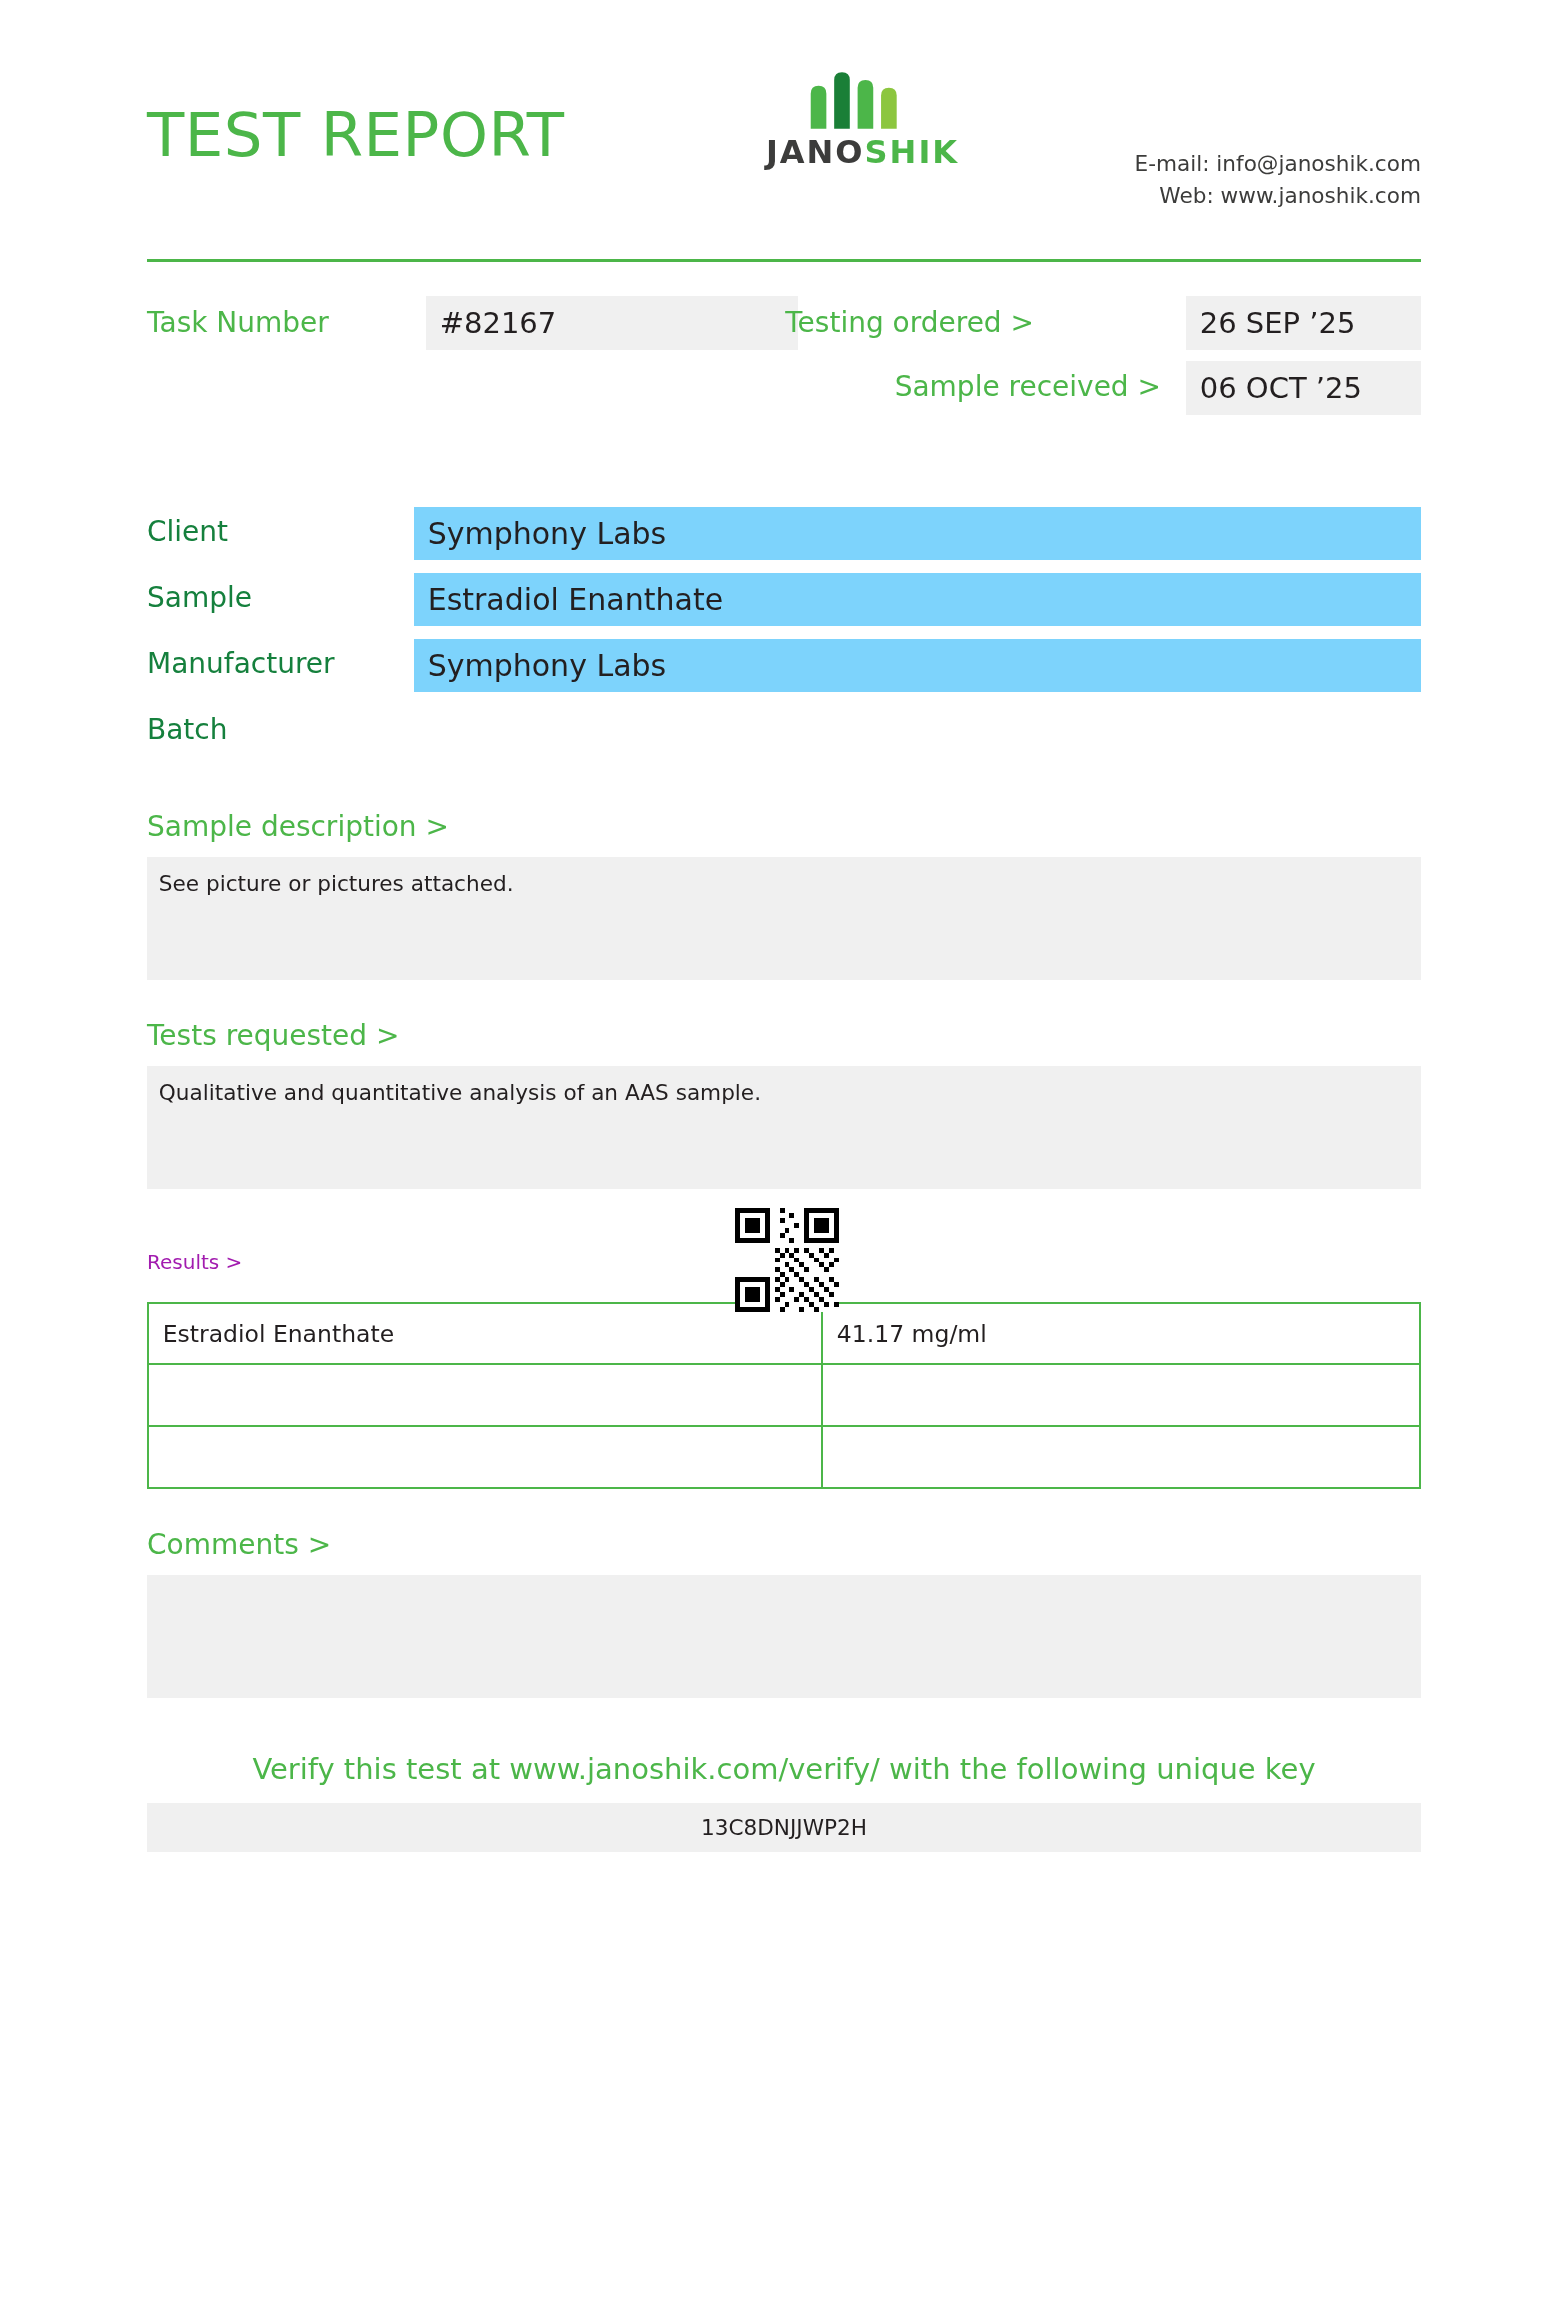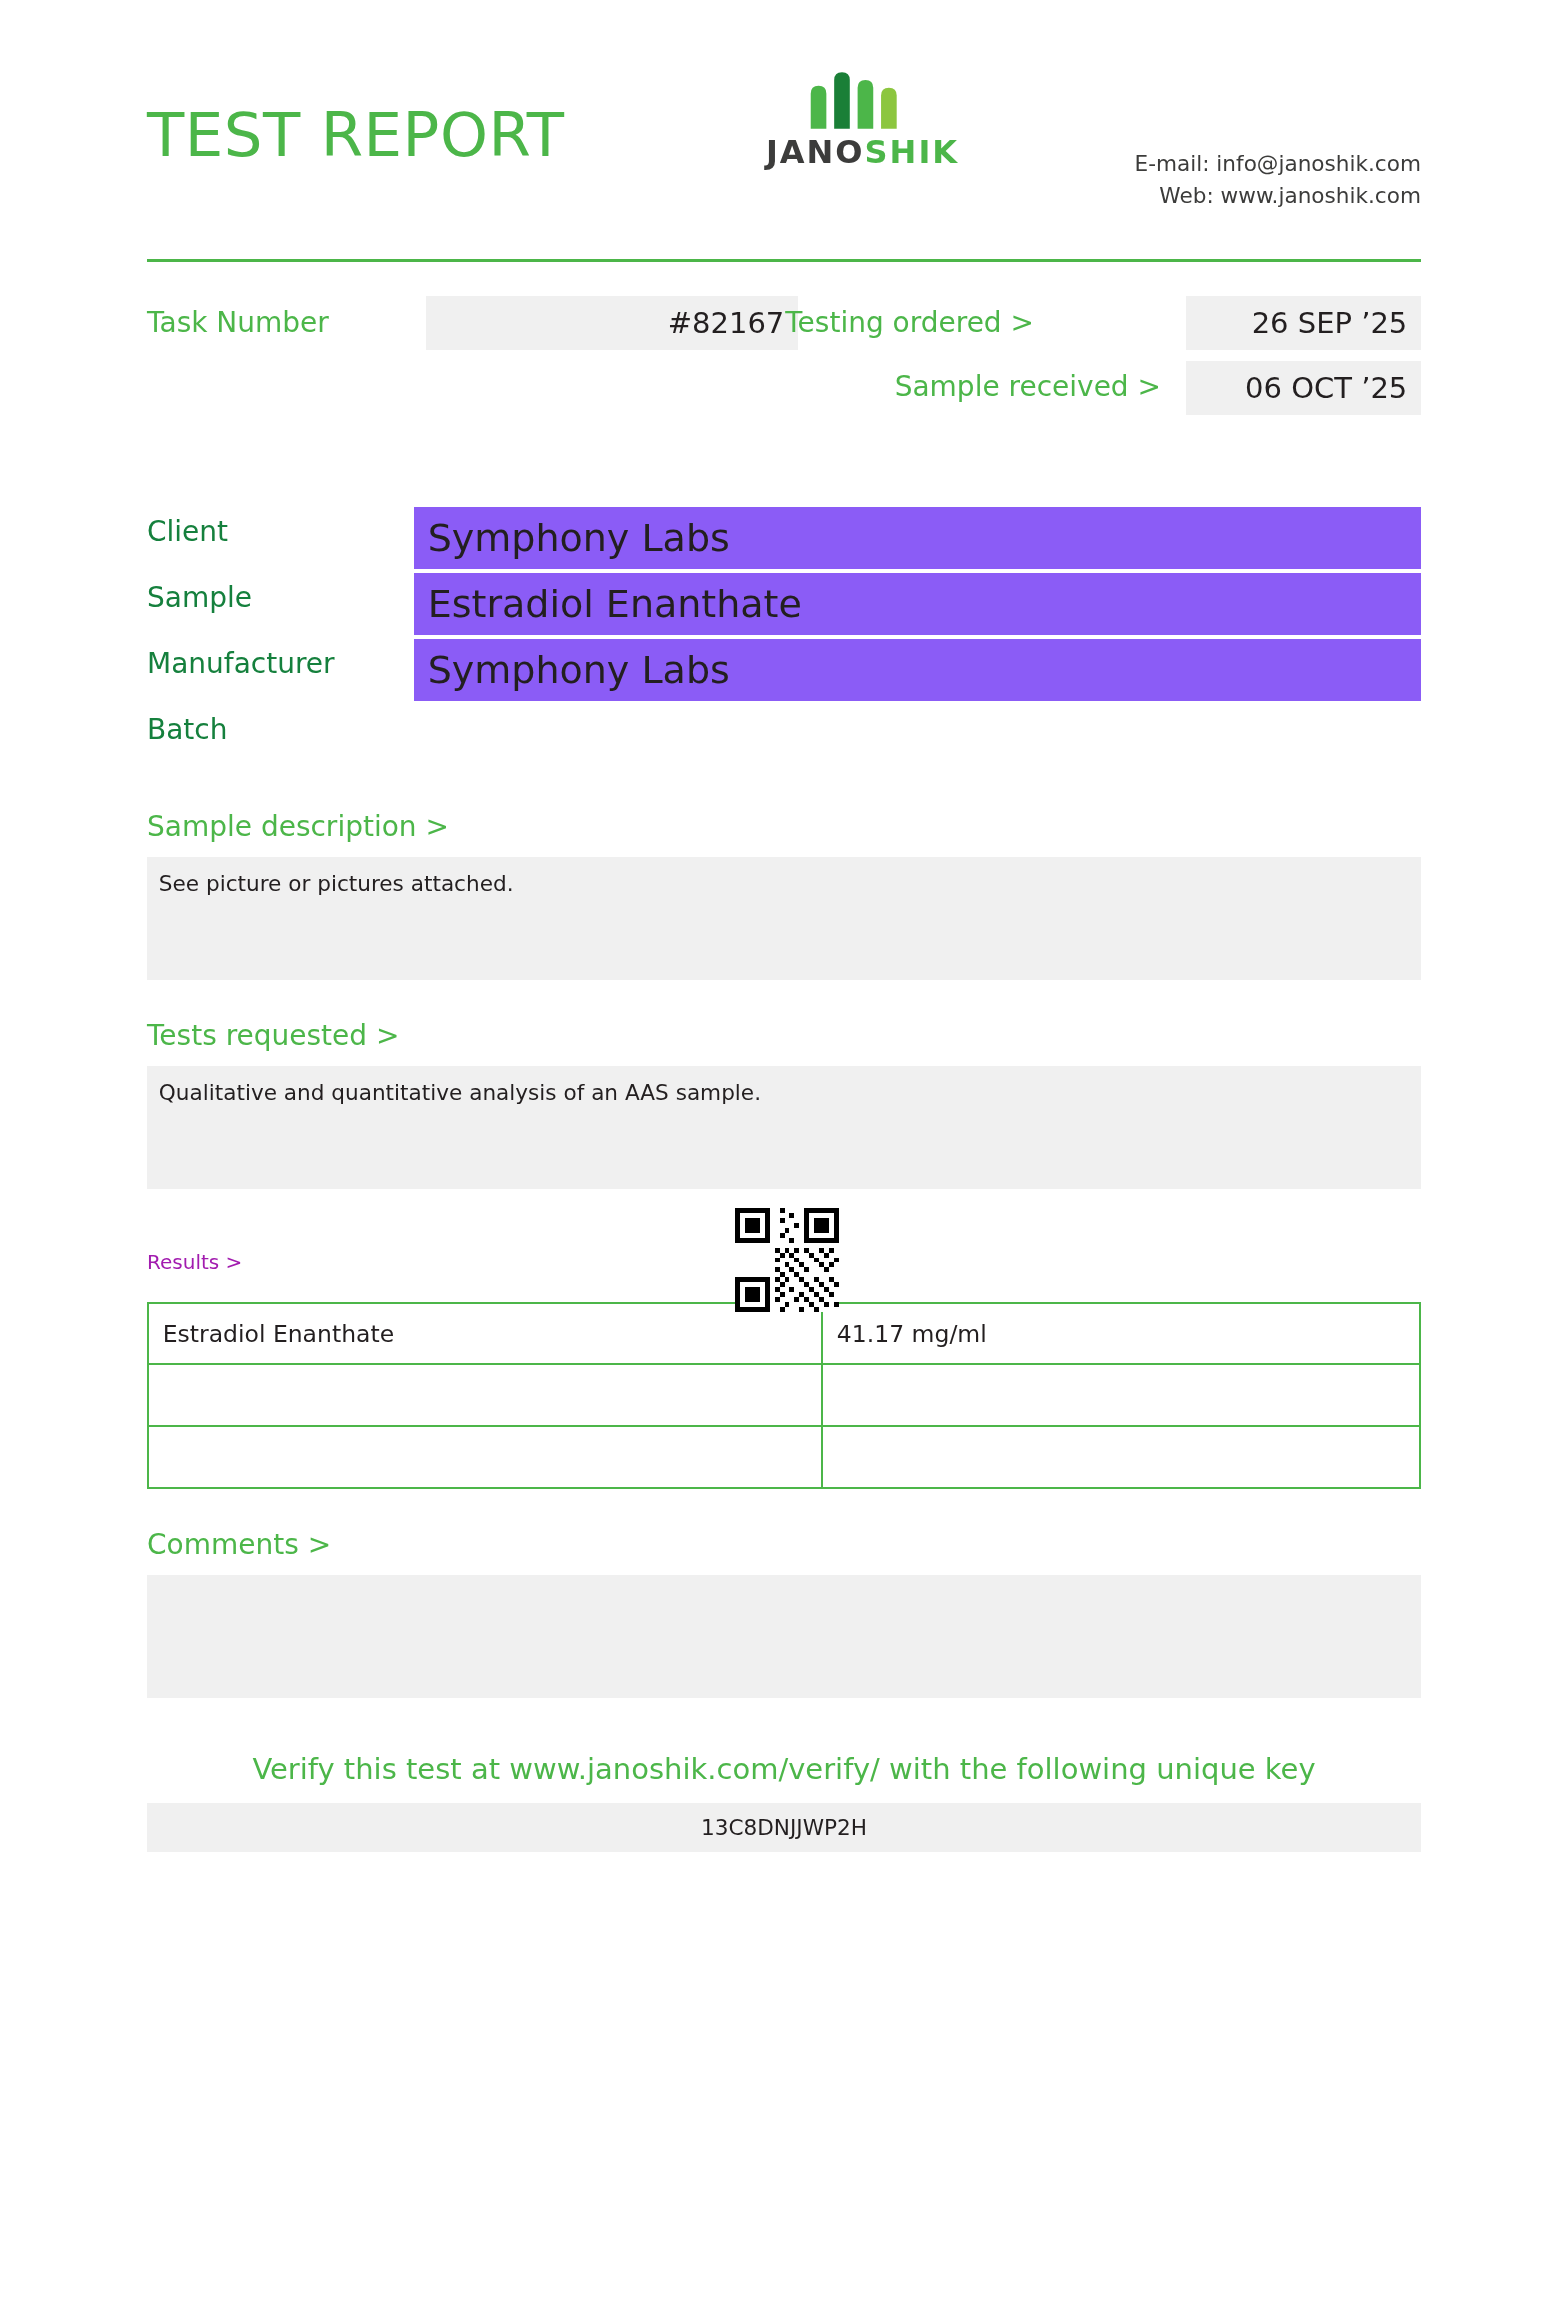--- a/index.html
+++ b/index.html
@@ -70,21 +70,20 @@
     height: 3.9px;
     background: #4cb649;
     margin-top: 17.6px;
   }
 
   
   .task-row {
     position: relative;
     height: 118px;
     margin-top: 34px;
-    text-align: right;
   }
   .label-green {
     color: #4cb649;
     font-size: 28px;
     font-weight: 400;
   }
   .task-label {
     position: absolute;
     left: 0;
     top: 9.8px;
@@ -146,22 +145,22 @@
     left: 0;
     top: 7.8px;
     color: #15803d;
     font-size: 28px;
   }
   .info-value {
     position: absolute;
     left: 267px;
     right: 0;
     top: 0;
-    background: #8b5cf6;
-    font-size: 38px;
+    background: #7dd3fc;
+    font-size: 30px;
     padding: 8.8px 13.7px;
     box-sizing: border-box;
   }
 
   
   .section-head {
     color: #4cb649;
     font-size: 28px;
     margin-top: 39px;
     margin-bottom: 13.7px;

